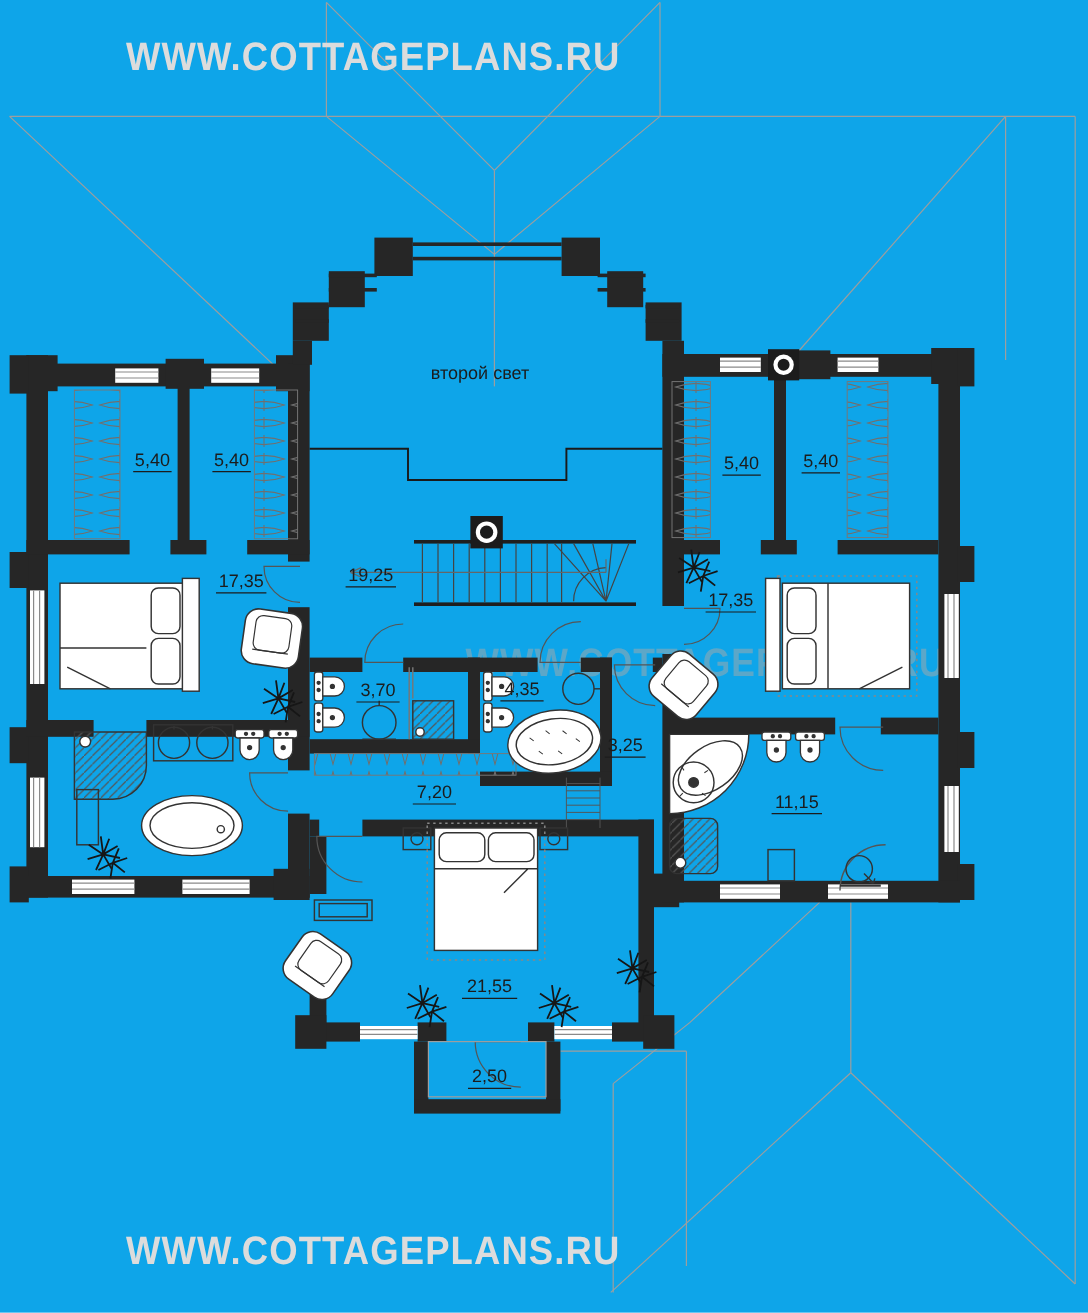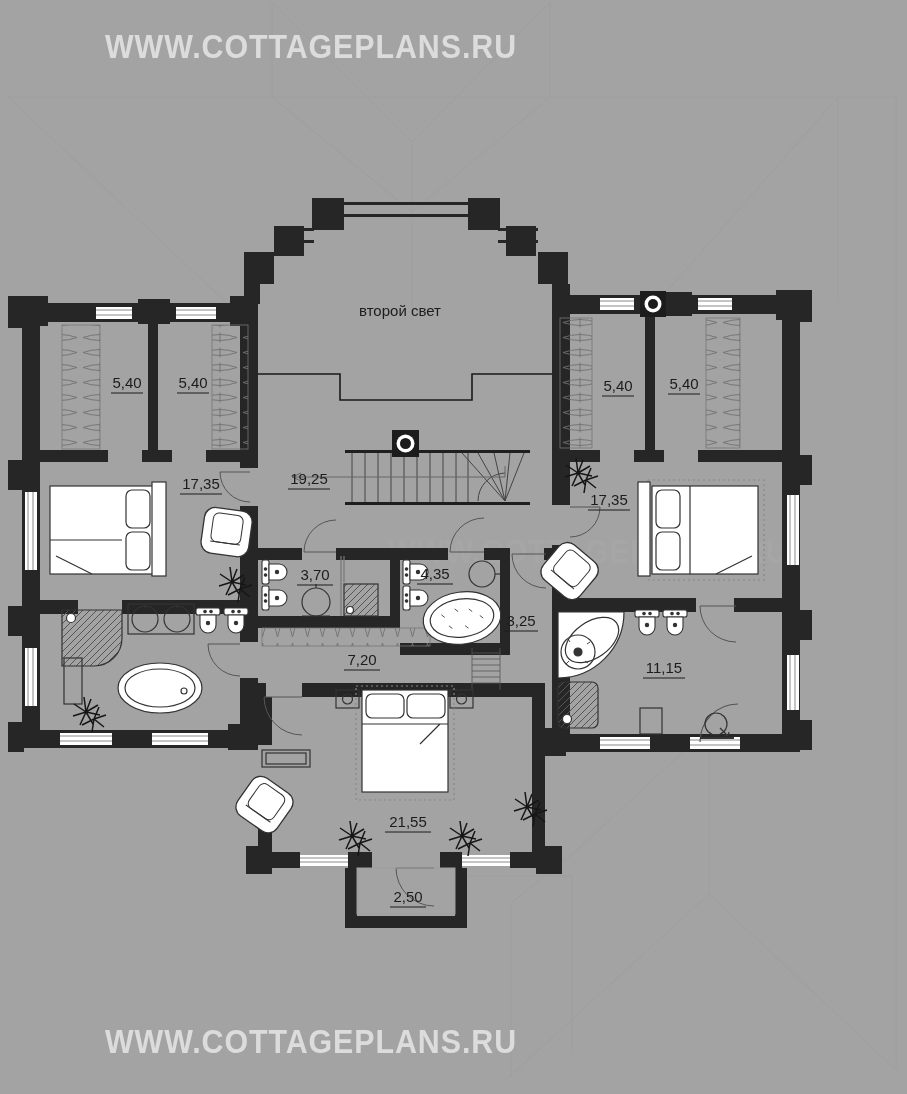--- a/index.html
+++ b/index.html
@@ -1,16 +1,16 @@
 <!DOCTYPE html>
 <html><head>
 <meta charset="utf-8">
 <style>
   html,body{margin:0;padding:0;background:#fff;}
-  .page{position:relative;width:907px;height:1094px;background:#a3a3a3;overflow:hidden;
+  .page{position:relative;width:907px;height:1094px;background:#0ea5e9;overflow:hidden;
         font-family:"Liberation Sans", sans-serif;}
   svg{position:absolute;left:0;top:0;}
   text{font-family:"Liberation Sans", sans-serif;}
   .area-label{font-size:15px;fill:#1c1c1c;}
   .note-label{font-size:15px;fill:#1c1c1c;}
   .wm{font-size:33px;font-weight:bold;letter-spacing:1px;}
 </style>
 </head>
 <body>
 

